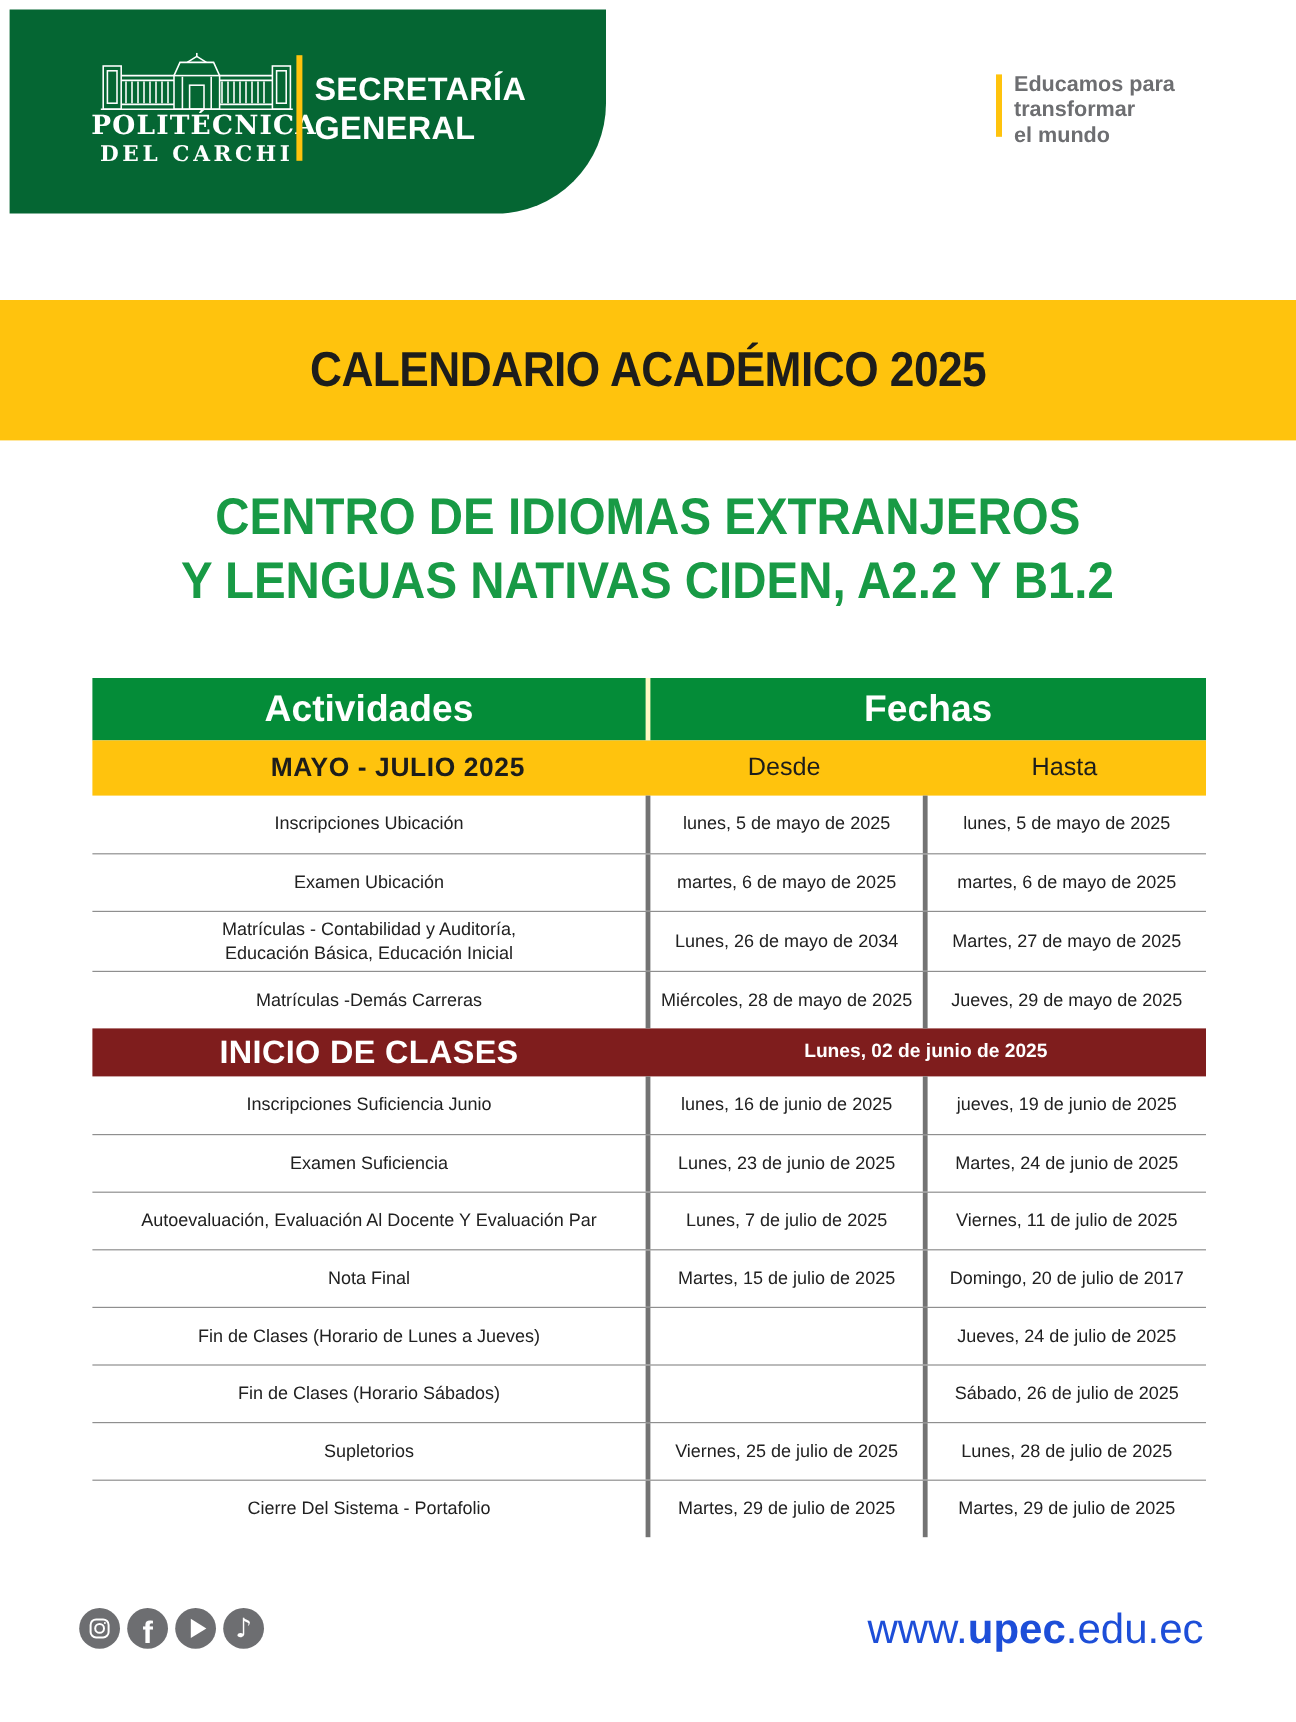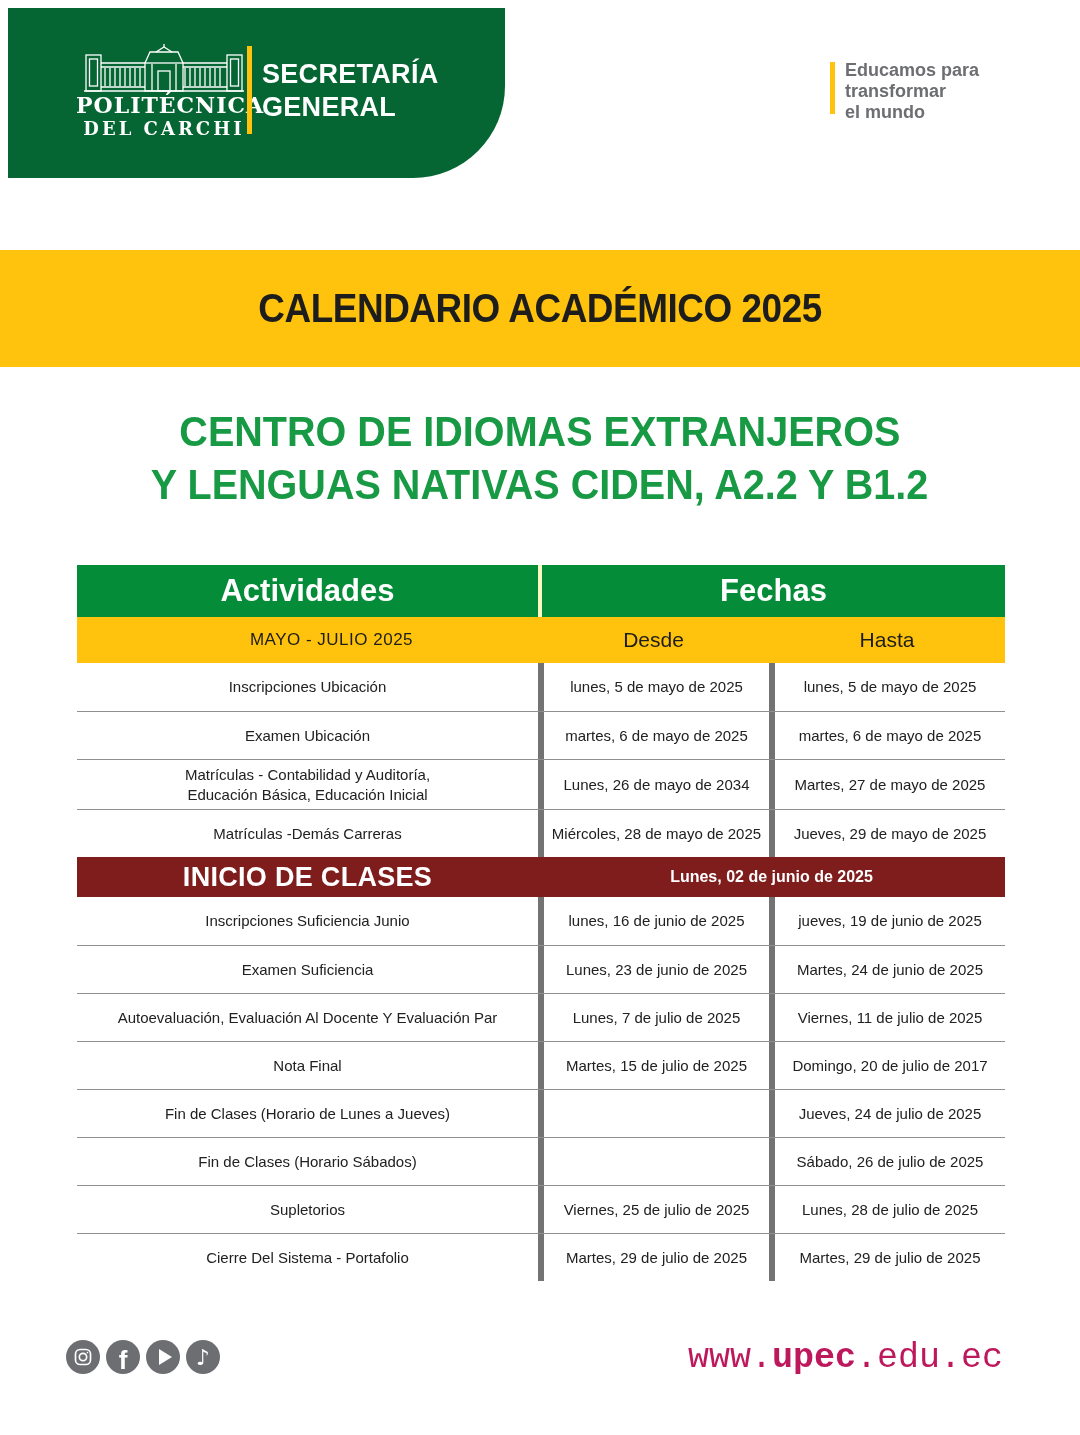--- a/index.html
+++ b/index.html
@@ -35,45 +35,45 @@
   .page-title .tline { display:inline-block; transform:scaleX(0.92); white-space:nowrap; }
 
   
   .cal-table { position:absolute; left:77px; top:565px; width:928px; }
   .thead { display:grid; grid-template-columns:461px 467px; height:52px; background:#048C38; }
   .thead .hcell { display:flex; align-items:center; justify-content:center;
                   color:#ffffff; font-size:31px; font-weight:800; }
   .thead .hcell.sep { border-left:4px solid #fef9c3; }
   .tsub { display:grid; grid-template-columns:461px 231px 236px; height:46px; background:#FFC30D; }
   .tsub .scell { display:flex; align-items:center; justify-content:center; color:#1D1D1B; }
-  .tsub .period { font-size:17px; font-weight:400; letter-spacing:0.5px;margin-left:48px; }
+  .tsub .period { font-size:22px; font-weight:700; letter-spacing:0.5px;margin-left:48px; }
   .tsub .fromto { font-size:21px; font-weight:500; }
 
   .trow { display:grid; grid-template-columns:461px 231px 236px; height:48px; }
   .trow.tall { height:50px; }
   .trow.lined { border-top:1px solid #8f8f8f; }
   .trow .cell { display:flex; align-items:center; justify-content:center; text-align:center;
                 color:#212121; font-size:15px; line-height:1.3; }
   .trow .cell.act { padding:0 28px; white-space:pre-line; }
-  .trow .cell.d1, .trow .cell.d2 { border-left:6px solid #737373; }
+  .trow .cell.d1, .trow .cell.d2 { border-left:4px solid #737373; }
 
   .tbreak { display:grid; grid-template-columns:461px 467px; height:40px; background:#7f1d1d; }
   .tbreak .bcell { display:flex; align-items:center; justify-content:center; color:#ffffff; }
   .tbreak .blabel { font-size:27px; font-weight:800; letter-spacing:0.3px; }
   .tbreak .bdate { font-size:16px; font-weight:600; }
 
   
   .social { position:absolute; left:66px; top:1340px; display:flex; gap:6px; }
   .sicon { width:34px; height:34px; border-radius:50%; background:#6D6E71;
            display:flex; align-items:center; justify-content:center; cursor:pointer; }
   .fb-f { color:#ffffff; font-weight:700; font-size:26px; line-height:1; margin-top:6px; }
   .yt-play { width:0; height:0; border-left:13px solid #ffffff;
              border-top:8px solid transparent; border-bottom:8px solid transparent; margin-left:4px; }
   .tt-note { color:#ffffff; font-size:22px; font-family:"DejaVu Sans", sans-serif; font-weight:700; }
-  .website { position:absolute; top:1338px; right:77px; color:#be185d; font-size:35px; font-weight:300;font-family:Liberation Mono, monospace; }
+  .website { position:absolute; top:1338px; right:77px; color:#1d4ed8; font-size:35px; font-weight:300; }
   .website b { font-weight:700; }
 </style>
 </head>
 <body>
 
 <div class="header-block">
   <svg class="building" viewBox="0 0 160 50" fill="none" stroke="#ffffff" stroke-width="1.3">
     <line x1="0" y1="47" x2="160" y2="47"></line>
     <rect x="2" y="11" width="15" height="36"></rect>
     <rect x="5.5" y="15" width="8" height="27"></rect>

